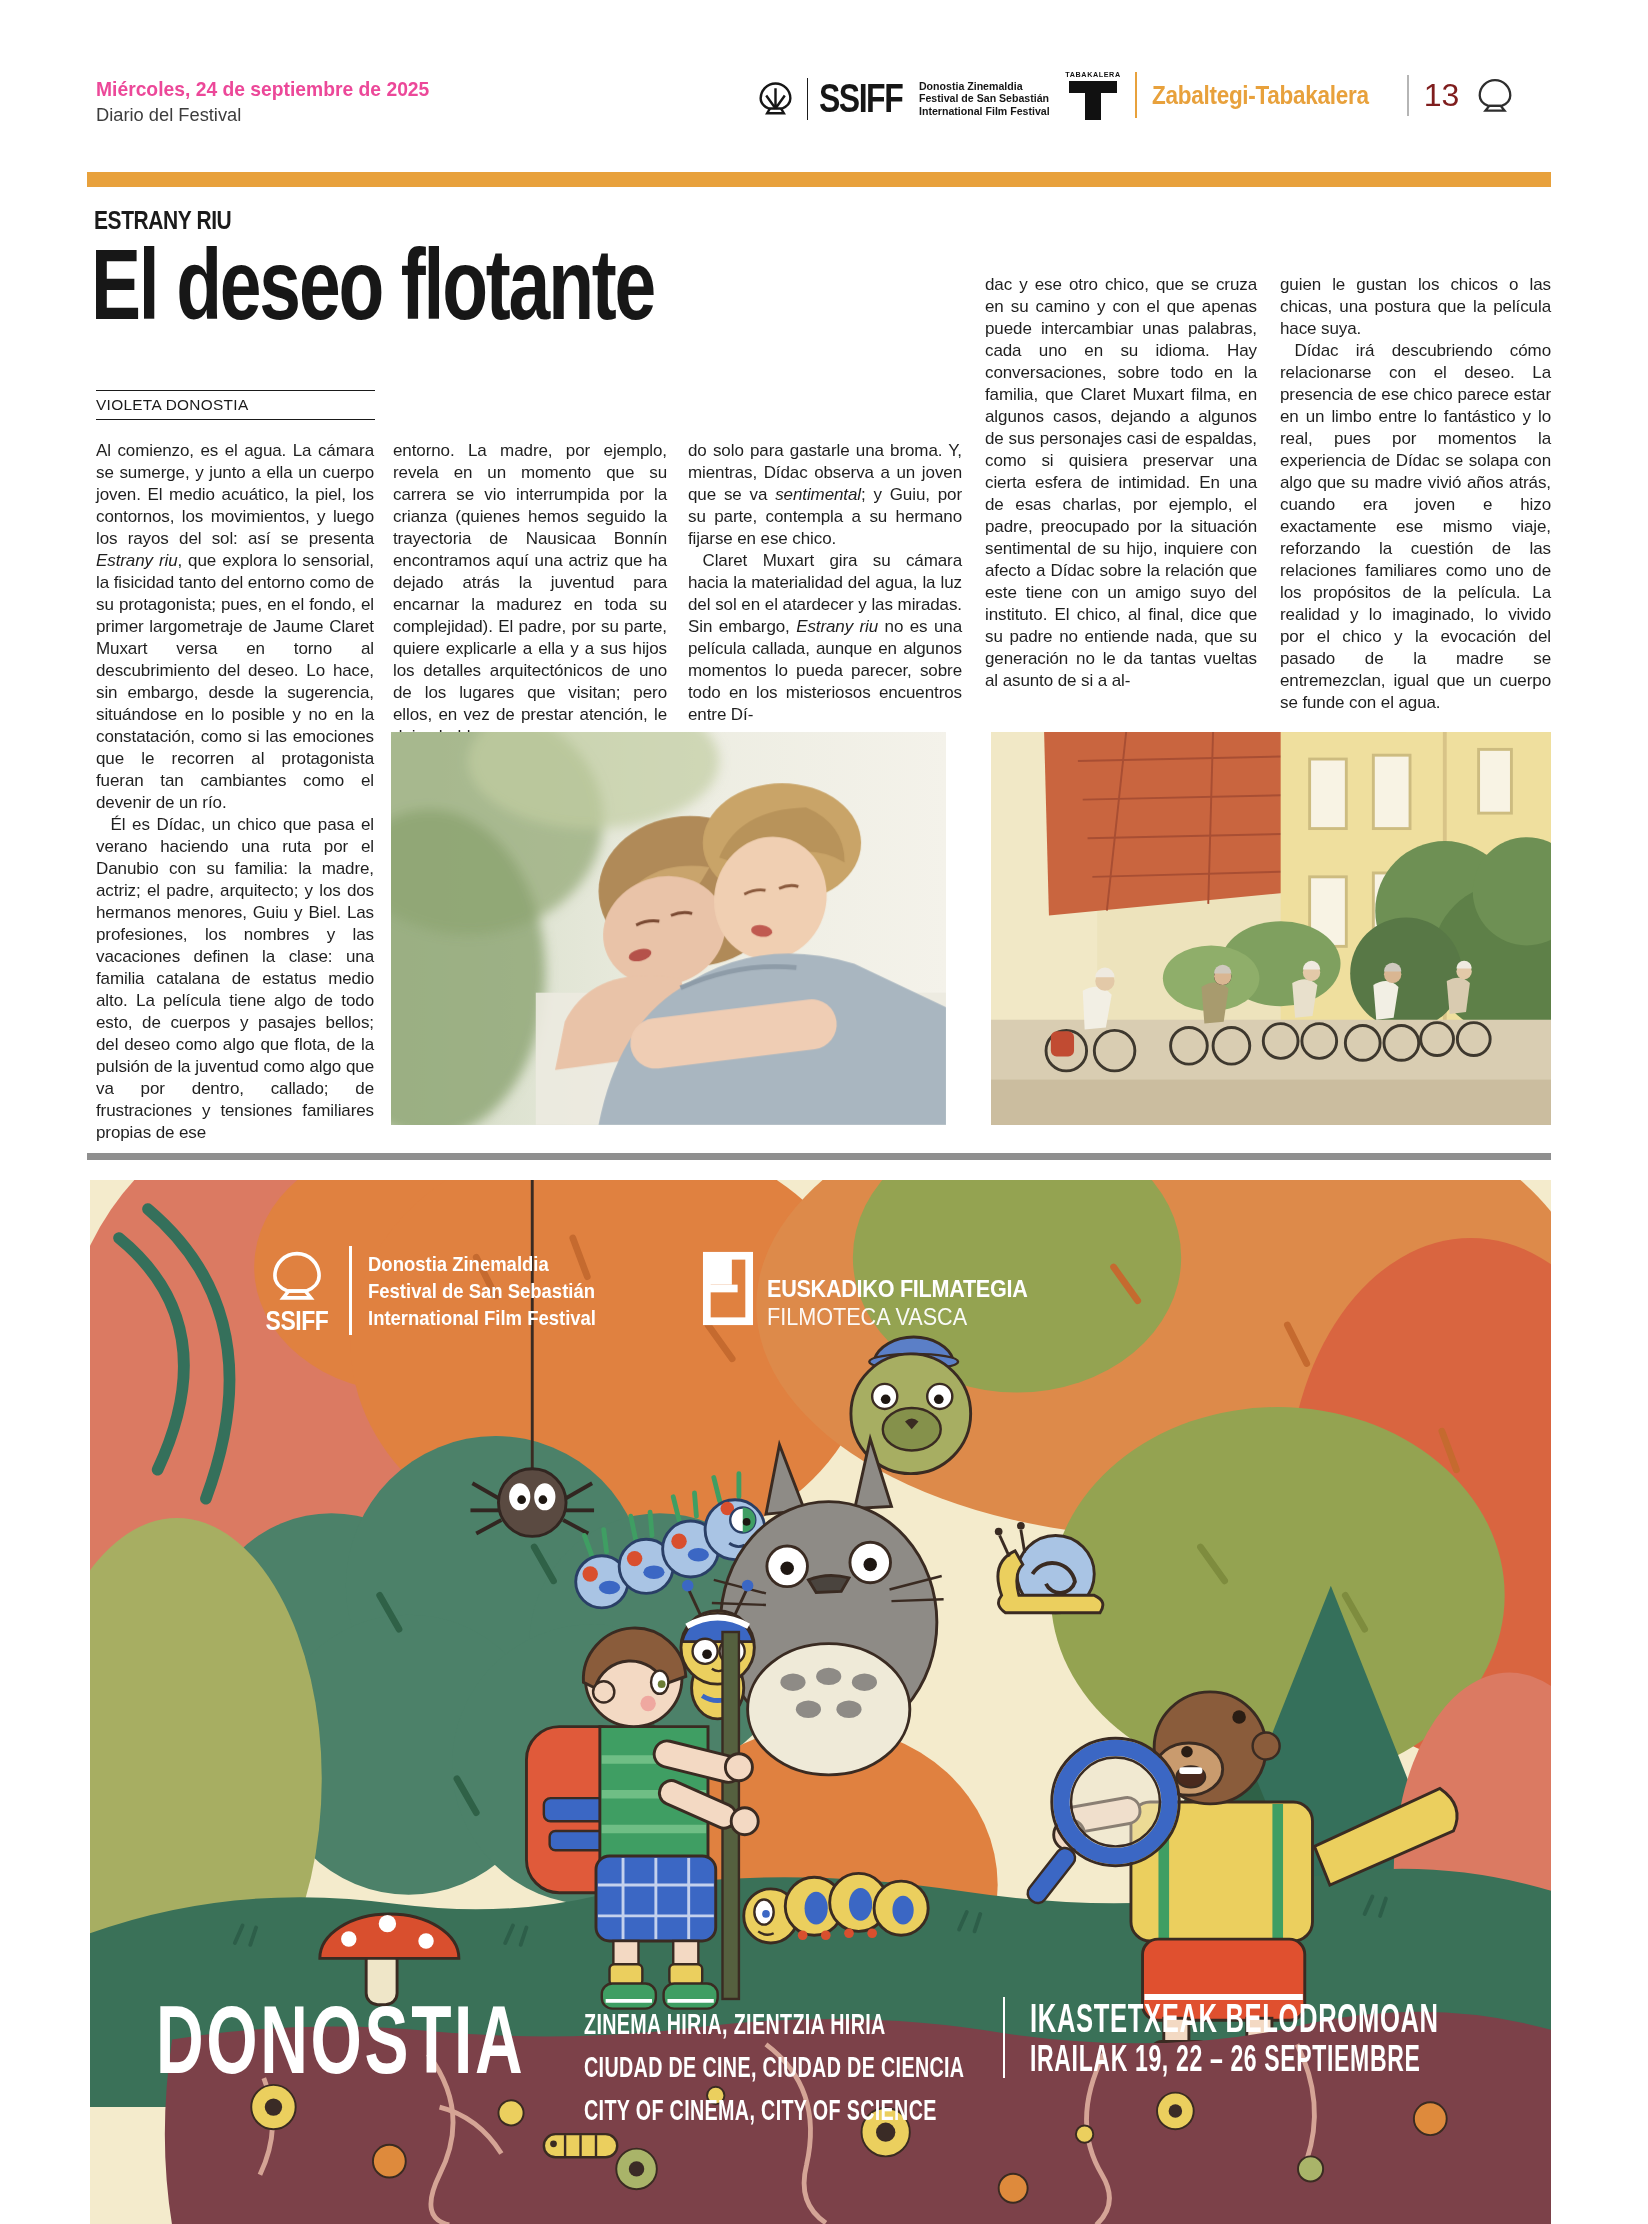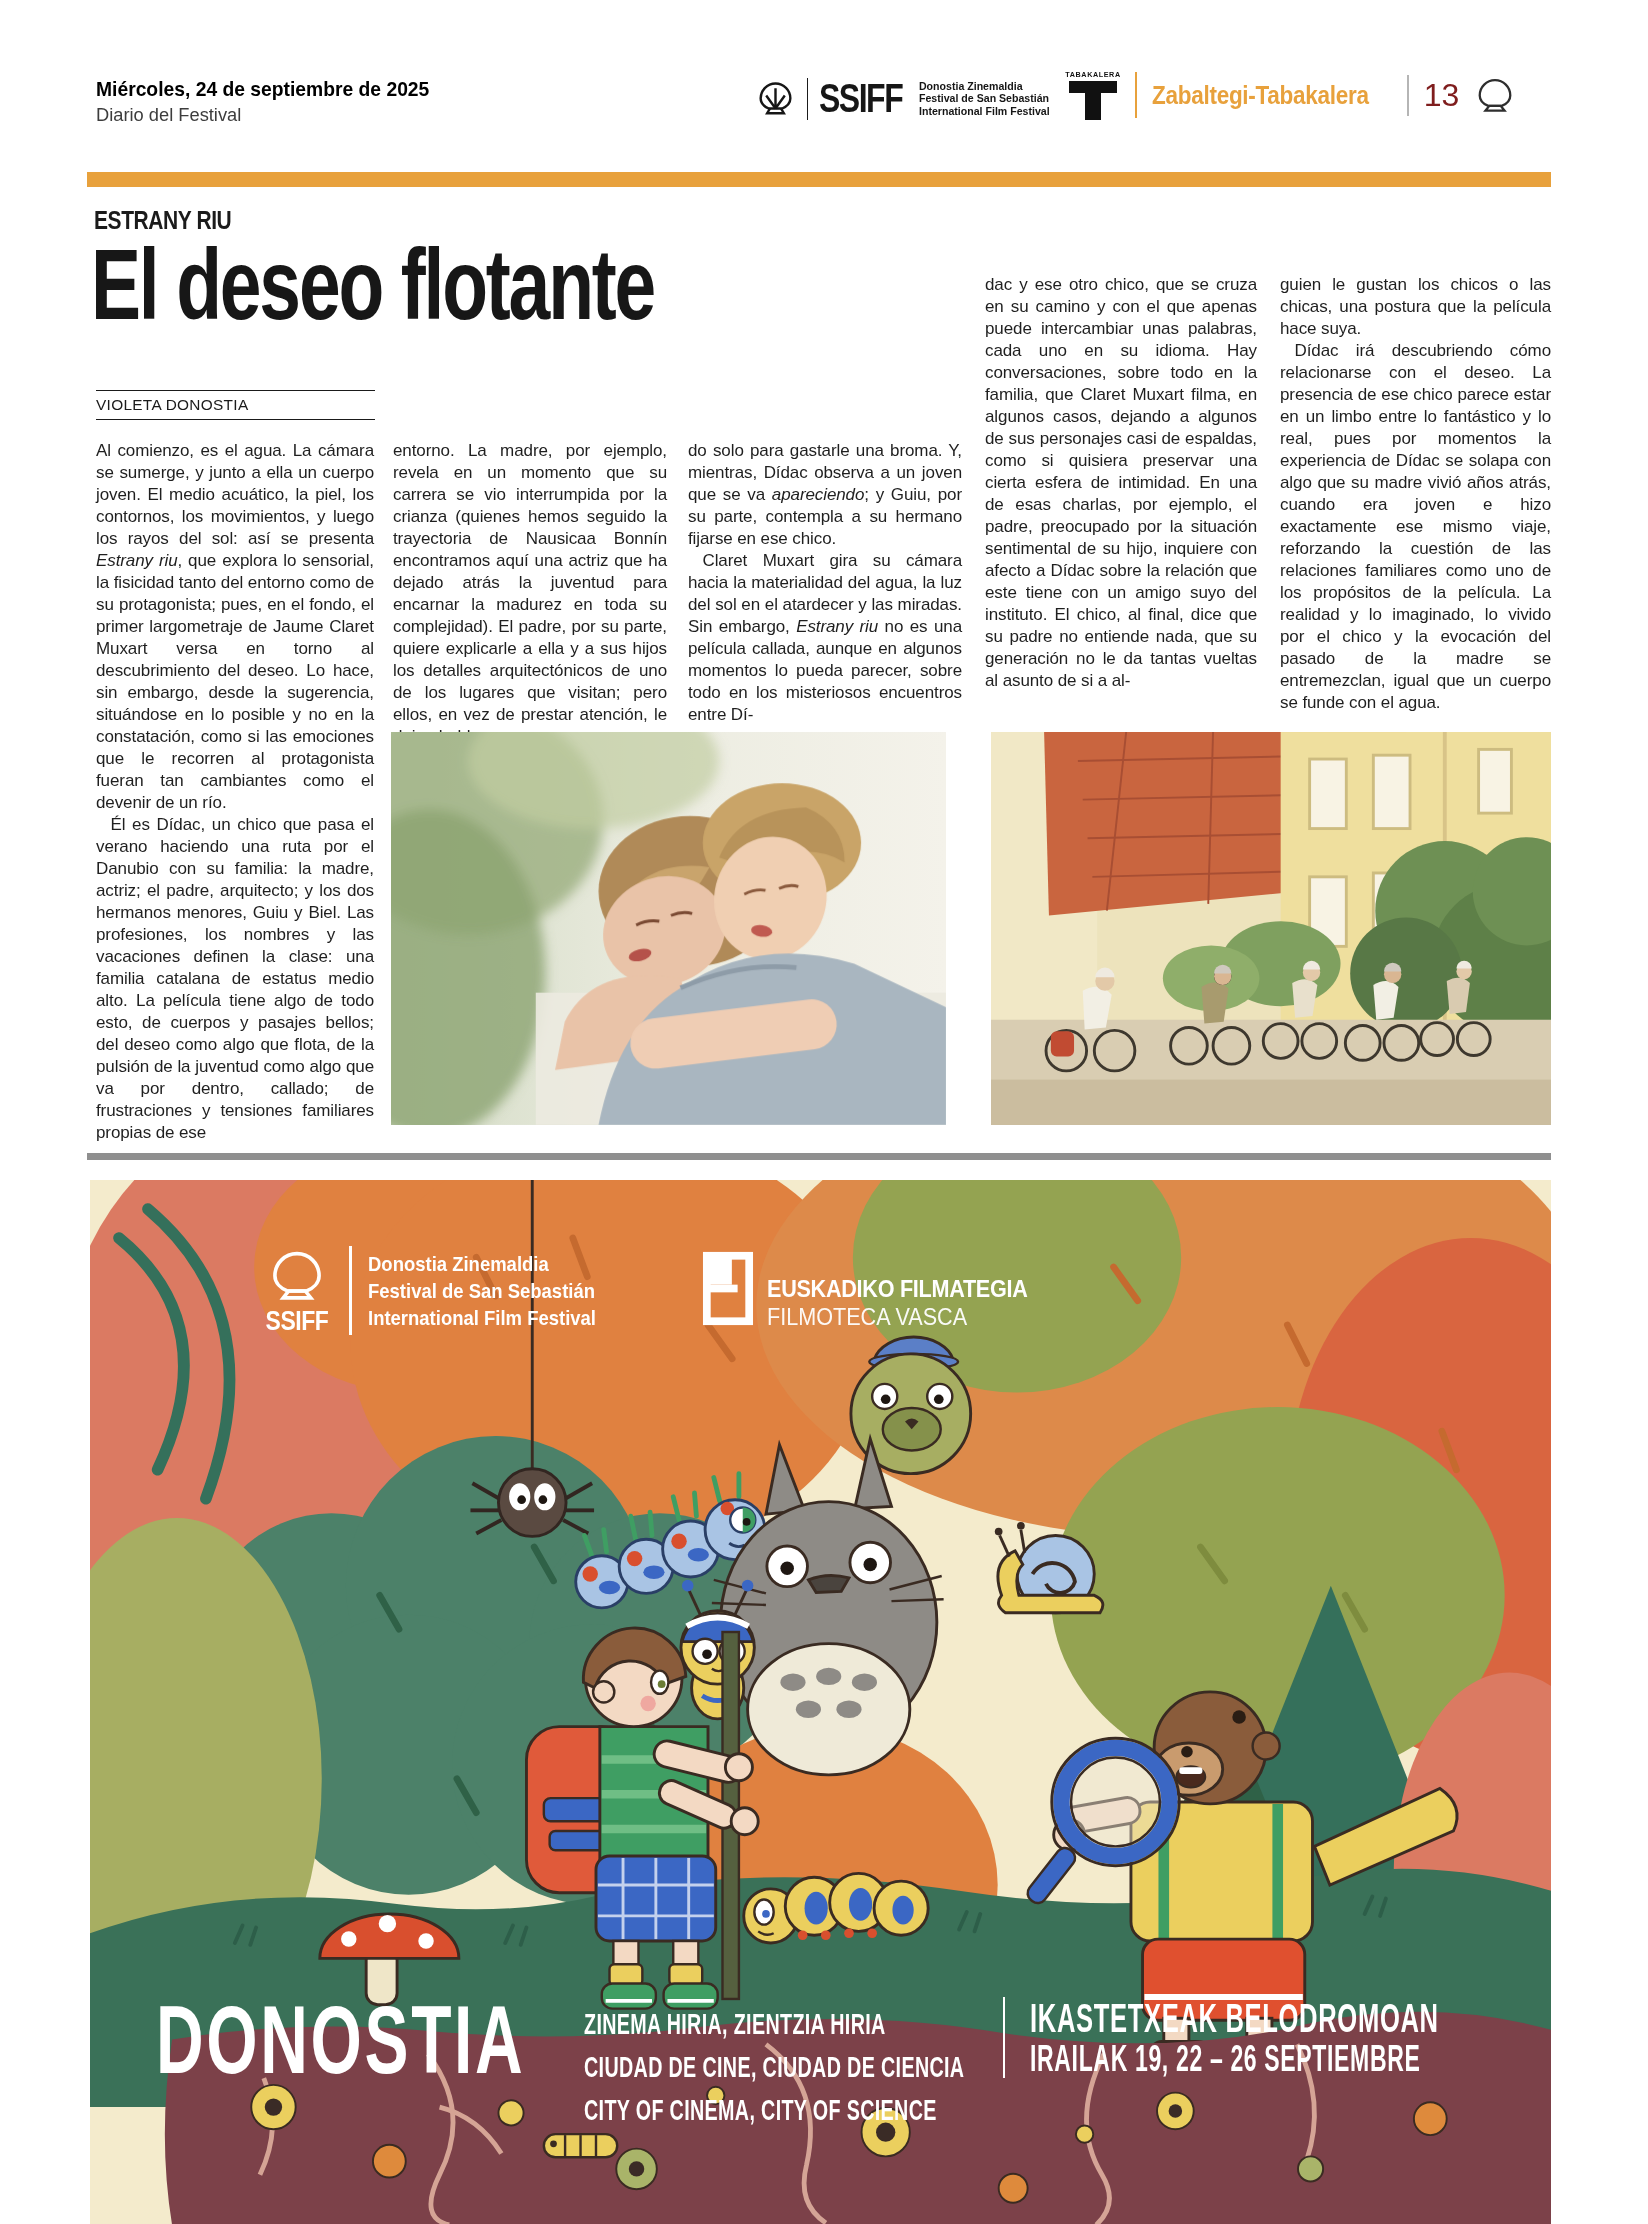--- a/index.html
+++ b/index.html
@@ -1,20 +1,20 @@
 <!DOCTYPE html>
 <html><head>
 <meta charset="utf-8">
 <style>
   html,body{margin:0;padding:0;background:#e8e8e8;}
   .page{position:relative;width:1648px;height:2225px;background:#ffffff;overflow:hidden;
         font-family:"Liberation Sans",sans-serif;color:#1f1f1f;}
   .abs{position:absolute;}
   
-  .date{left:96px;top:77px;font-size:19.3px;font-weight:bold;color:#000000;line-height:25px;}
+  .date{left:96px;top:77px;font-size:19.3px;font-weight:bold;color:#ec4899;line-height:25px;}
   .pub{left:96px;top:104px;font-size:18.3px;color:#3d3d3d;}
   .hdr-center{left:755px;top:75px;display:flex;align-items:center;gap:10.6px;}
   .hdr-right{left:1066px;top:70px;display:flex;align-items:center;gap:14.5px;}
   .ssiff-big{font-size:41px;font-weight:800;letter-spacing:-1.9px;color:#161616;
              transform:scaleX(.78);transform-origin:0 50%;display:inline-block;}
   .ssiff-small{font-size:10.6px;font-weight:bold;line-height:12.6px;color:#161616;margin-left:-17.4px;}
   .vdiv{width:1.9px;height:42px;background:#1b1b1b;}
   .vdiv-orange{width:2.9px;height:46px;background:#E8A13C;}
   .vdiv-grey{width:1.9px;height:41px;background:#b5b5b5;}
   .tab-logo{display:flex;flex-direction:column;align-items:center;width:54px;}
@@ -124,21 +124,21 @@
   <div class="abs col c1">
     <p><span>Al comienzo, es el agua. La cámara se sumerge, y junto a ella un cuerpo joven. El medio acuático, la piel, los contornos, los movimientos, y luego los rayos del sol: así se presenta </span><span class="it">Estrany riu</span><span>, que explora lo sensorial, la fisicidad tanto del entorno como de su protagonista; pues, en el fondo, el primer largometraje de Jaume Claret Muxart versa en torno al descubrimiento del deseo. Lo hace, sin embargo, desde la sugerencia, situándose en lo posible y no en la constatación, como si las emociones que le recorren al protagonista fueran tan cambiantes como el devenir de un río.</span></p>
     <p class="ind"><span>Él es Dídac, un chico que pasa el verano haciendo una ruta por el Danubio con su familia: la madre, actriz; el padre, arquitecto; y los dos hermanos menores, Guiu y Biel. Las profesiones, los nombres y las vacaciones definen la clase: una familia catalana de estatus medio alto. La película tiene algo de todo esto, de cuerpos y pasajes bellos; del deseo como algo que flota, de la pulsión de la juventud como algo que va por dentro, callado; de frustraciones y tensiones familiares propias de ese</span></p>
   </div>
 
   <div class="abs col c2">
     <p><span>entorno. La madre, por ejemplo, revela en un momento que su carrera se vio interrumpida por la crianza (quienes hemos seguido la trayectoria de Nausicaa Bonnín encontramos aquí una actriz que ha dejado atrás la juventud para encarnar la madurez en toda su complejidad). El padre, por su parte, quiere explicarle a ella y a sus hijos los detalles arquitectónicos de uno de los lugares que visitan; pero ellos, en vez de prestar atención, le dejan hablan-</span></p>
   </div>
 
   <div class="abs col c3">
-    <p><span>do solo para gastarle una broma. Y, mientras, Dídac observa a un joven que se va </span><span class="it">apareciendo</span><span>; y Guiu, por su parte, contempla a su hermano fijarse en ese chico.</span></p>
+    <p><span>do solo para gastarle una broma. Y, mientras, Dídac observa a un joven que se va </span><span class="it">sentimental</span><span>; y Guiu, por su parte, contempla a su hermano fijarse en ese chico.</span></p>
     <p class="ind"><span>Claret Muxart gira su cámara hacia la materialidad del agua, la luz del sol en el atardecer y las miradas. Sin embargo, </span><span class="it">Estrany riu</span><span> no es una película callada, aunque en algunos momentos lo pueda parecer, sobre todo en los misteriosos encuentros entre Dí-</span></p>
   </div>
 
   <div class="abs col c4">
     <p><span>dac y ese otro chico, que se cruza en su camino y con el que apenas puede intercambiar unas palabras, cada uno en su idioma. Hay conversaciones, sobre todo en la familia, que Claret Muxart filma, en algunos casos, dejando a algunos de sus personajes casi de espaldas, como si quisiera preservar una cierta esfera de intimidad. En una de esas charlas, por ejemplo, el padre, preocupado por la situación sentimental de su hijo, inquiere con afecto a Dídac sobre la relación que este tiene con un amigo suyo del instituto. El chico, al final, dice que su padre no entiende nada, que su generación no le da tantas vueltas al asunto de si a al-</span></p>
   </div>
 
   <div class="abs col c5">
     <p><span>guien le gustan los chicos o las chicas, una postura que la película hace suya.</span></p>
     <p class="ind"><span>Dídac irá descubriendo cómo relacionarse con el deseo. La presencia de ese chico parece estar en un limbo entre lo fantástico y lo real, pues por momentos la experiencia de Dídac se solapa con algo que su madre vivió años atrás, cuando era joven e hizo exactamente ese mismo viaje, reforzando la cuestión de las relaciones familiares como uno de los propósitos de la película. La realidad y lo imaginado, lo vivido por el chico y la evocación del pasado de la madre se entremezclan, igual que un cuerpo se funde con el agua.</span></p>

